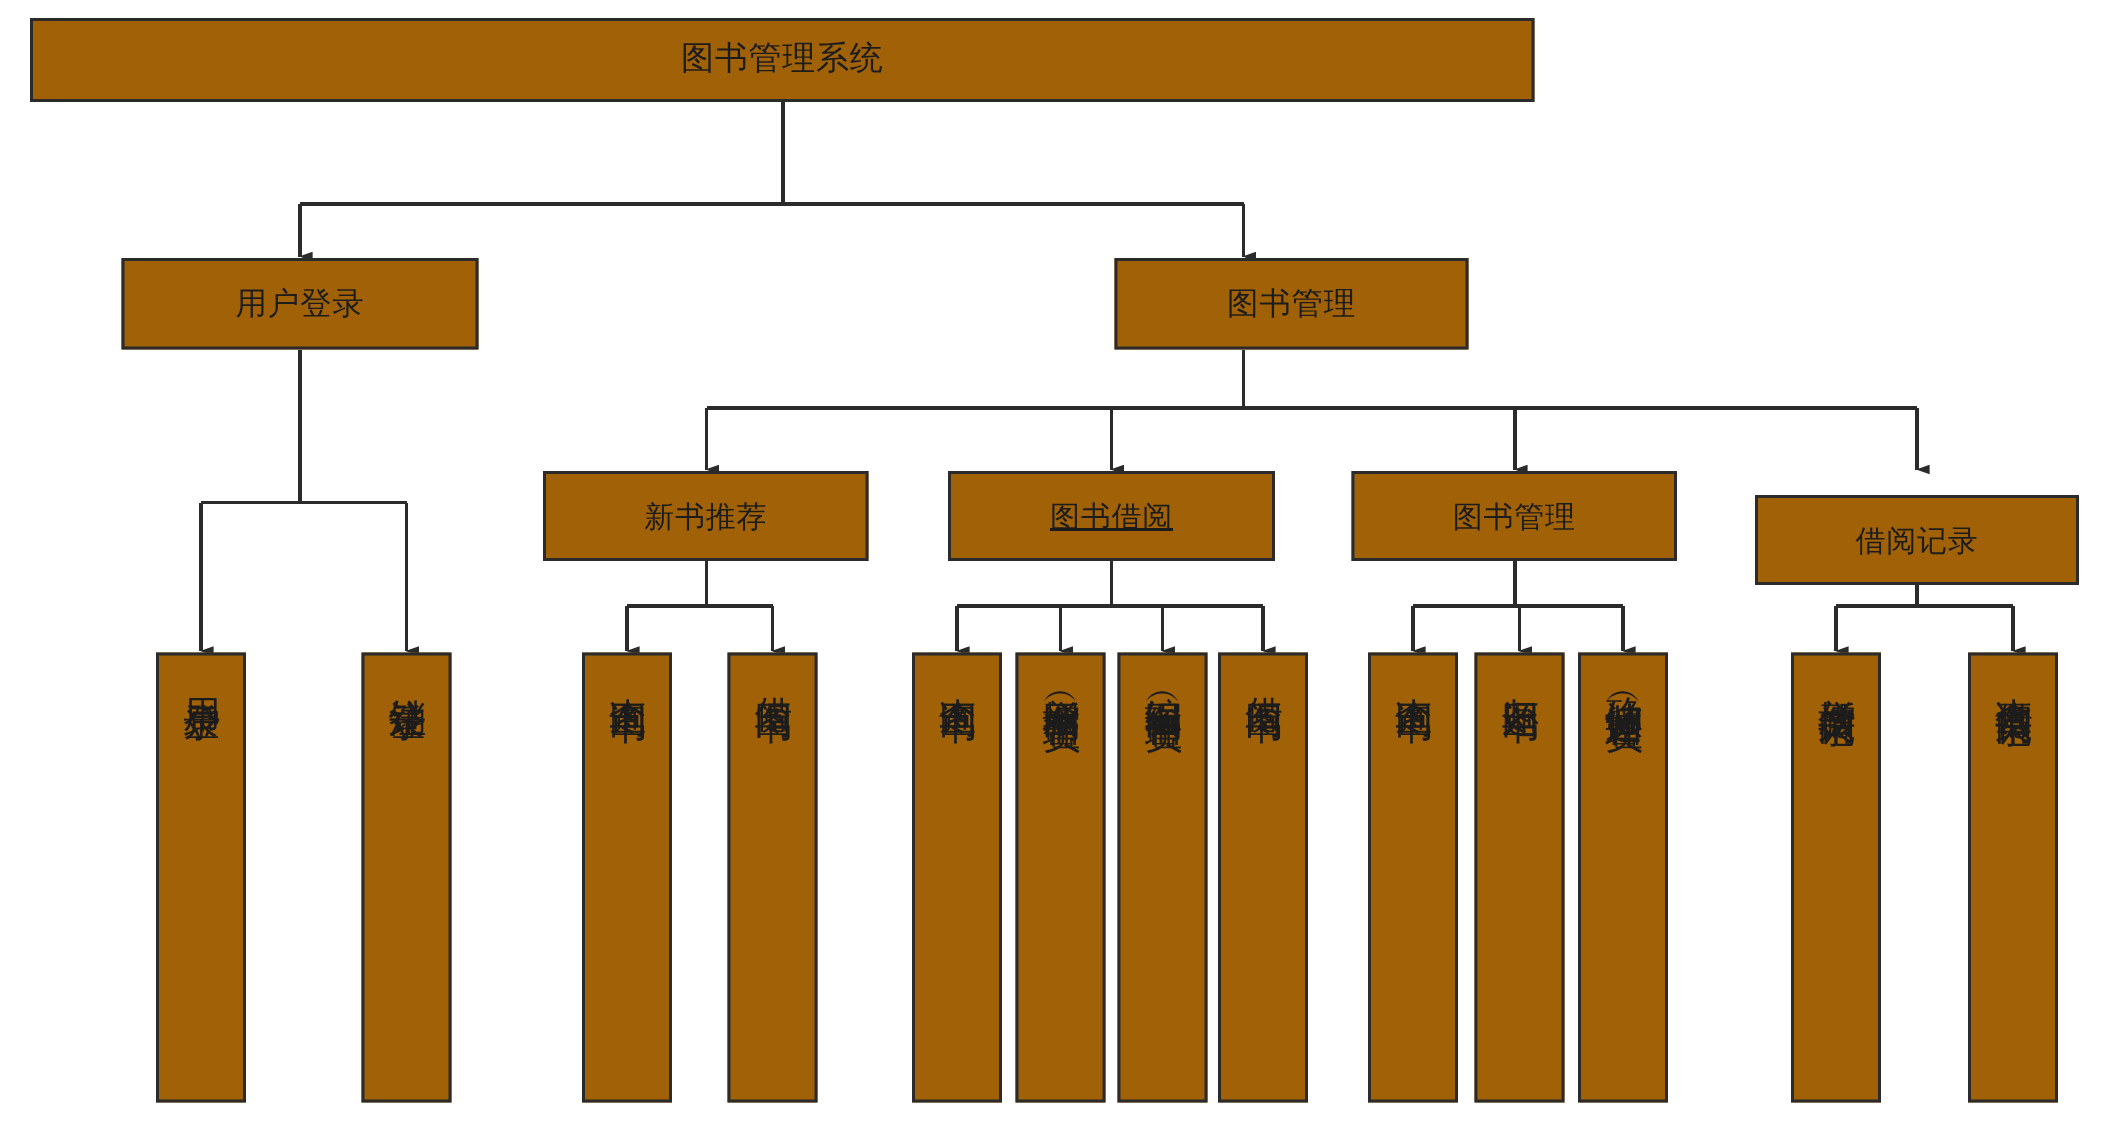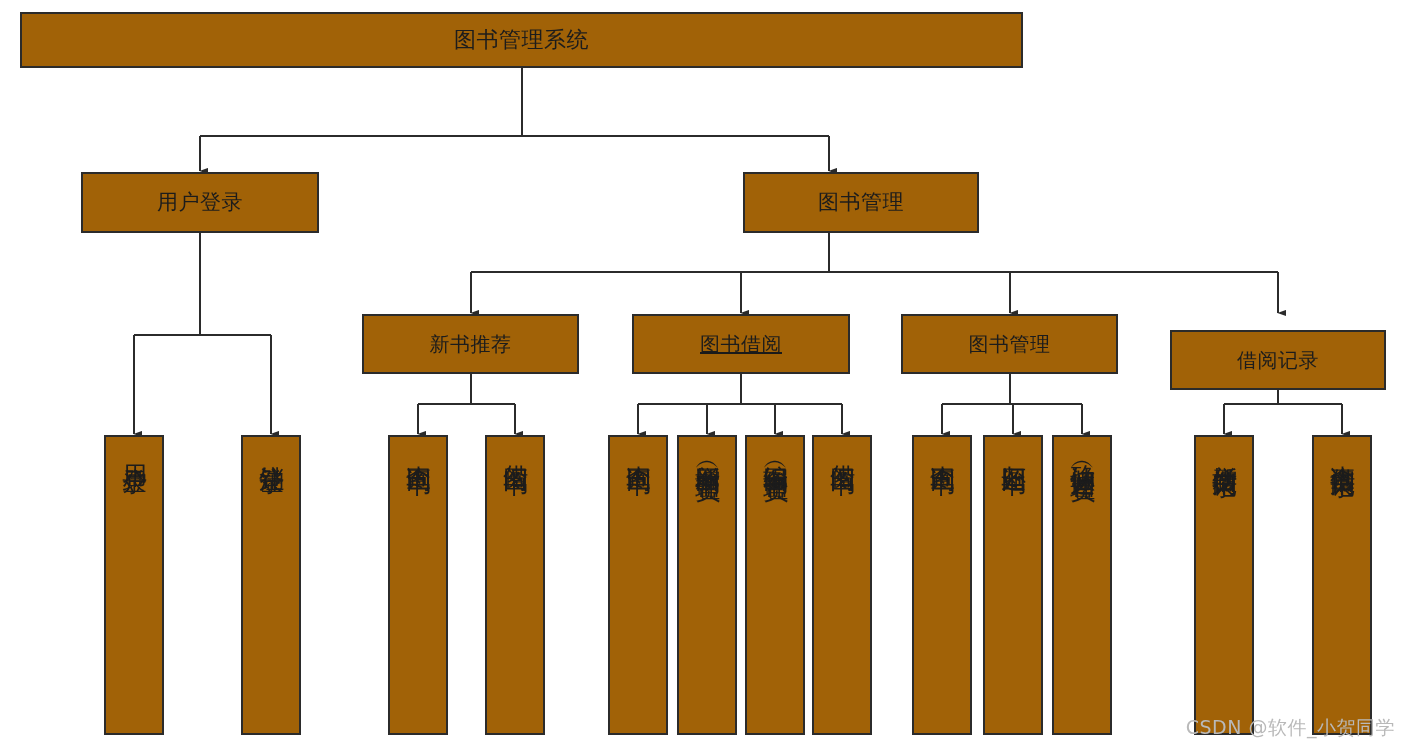--- a/index.html
+++ b/index.html
@@ -175,14 +175,13 @@
       <div class="node lvl3 leaf" id="node-c3" style="left: 1052px; top: 435px; width: 60px; height: 300px;">
         <span class="lbl">确认归还（管理员）</span>
       </div>
       <div class="node lvl3 leaf" id="node-r1" style="left: 1194px; top: 435px; width: 60px; height: 300px;">
         <span class="lbl">新增借阅记录</span>
       </div>
       <div class="node lvl3 leaf" id="node-r2" style="left: 1312px; top: 435px; width: 60px; height: 300px;">
         <span class="lbl">查询借阅记录</span>
       </div>
     </div>
-  <div class="watermark">CSDN @软件_小贺同学</div>
 </div>
 
 </body></html>

